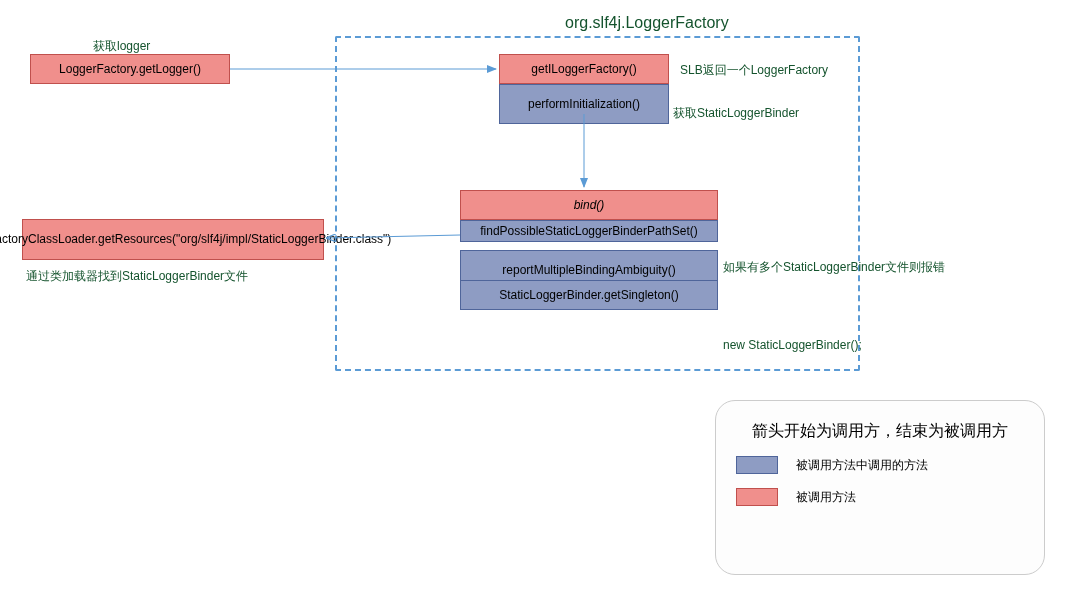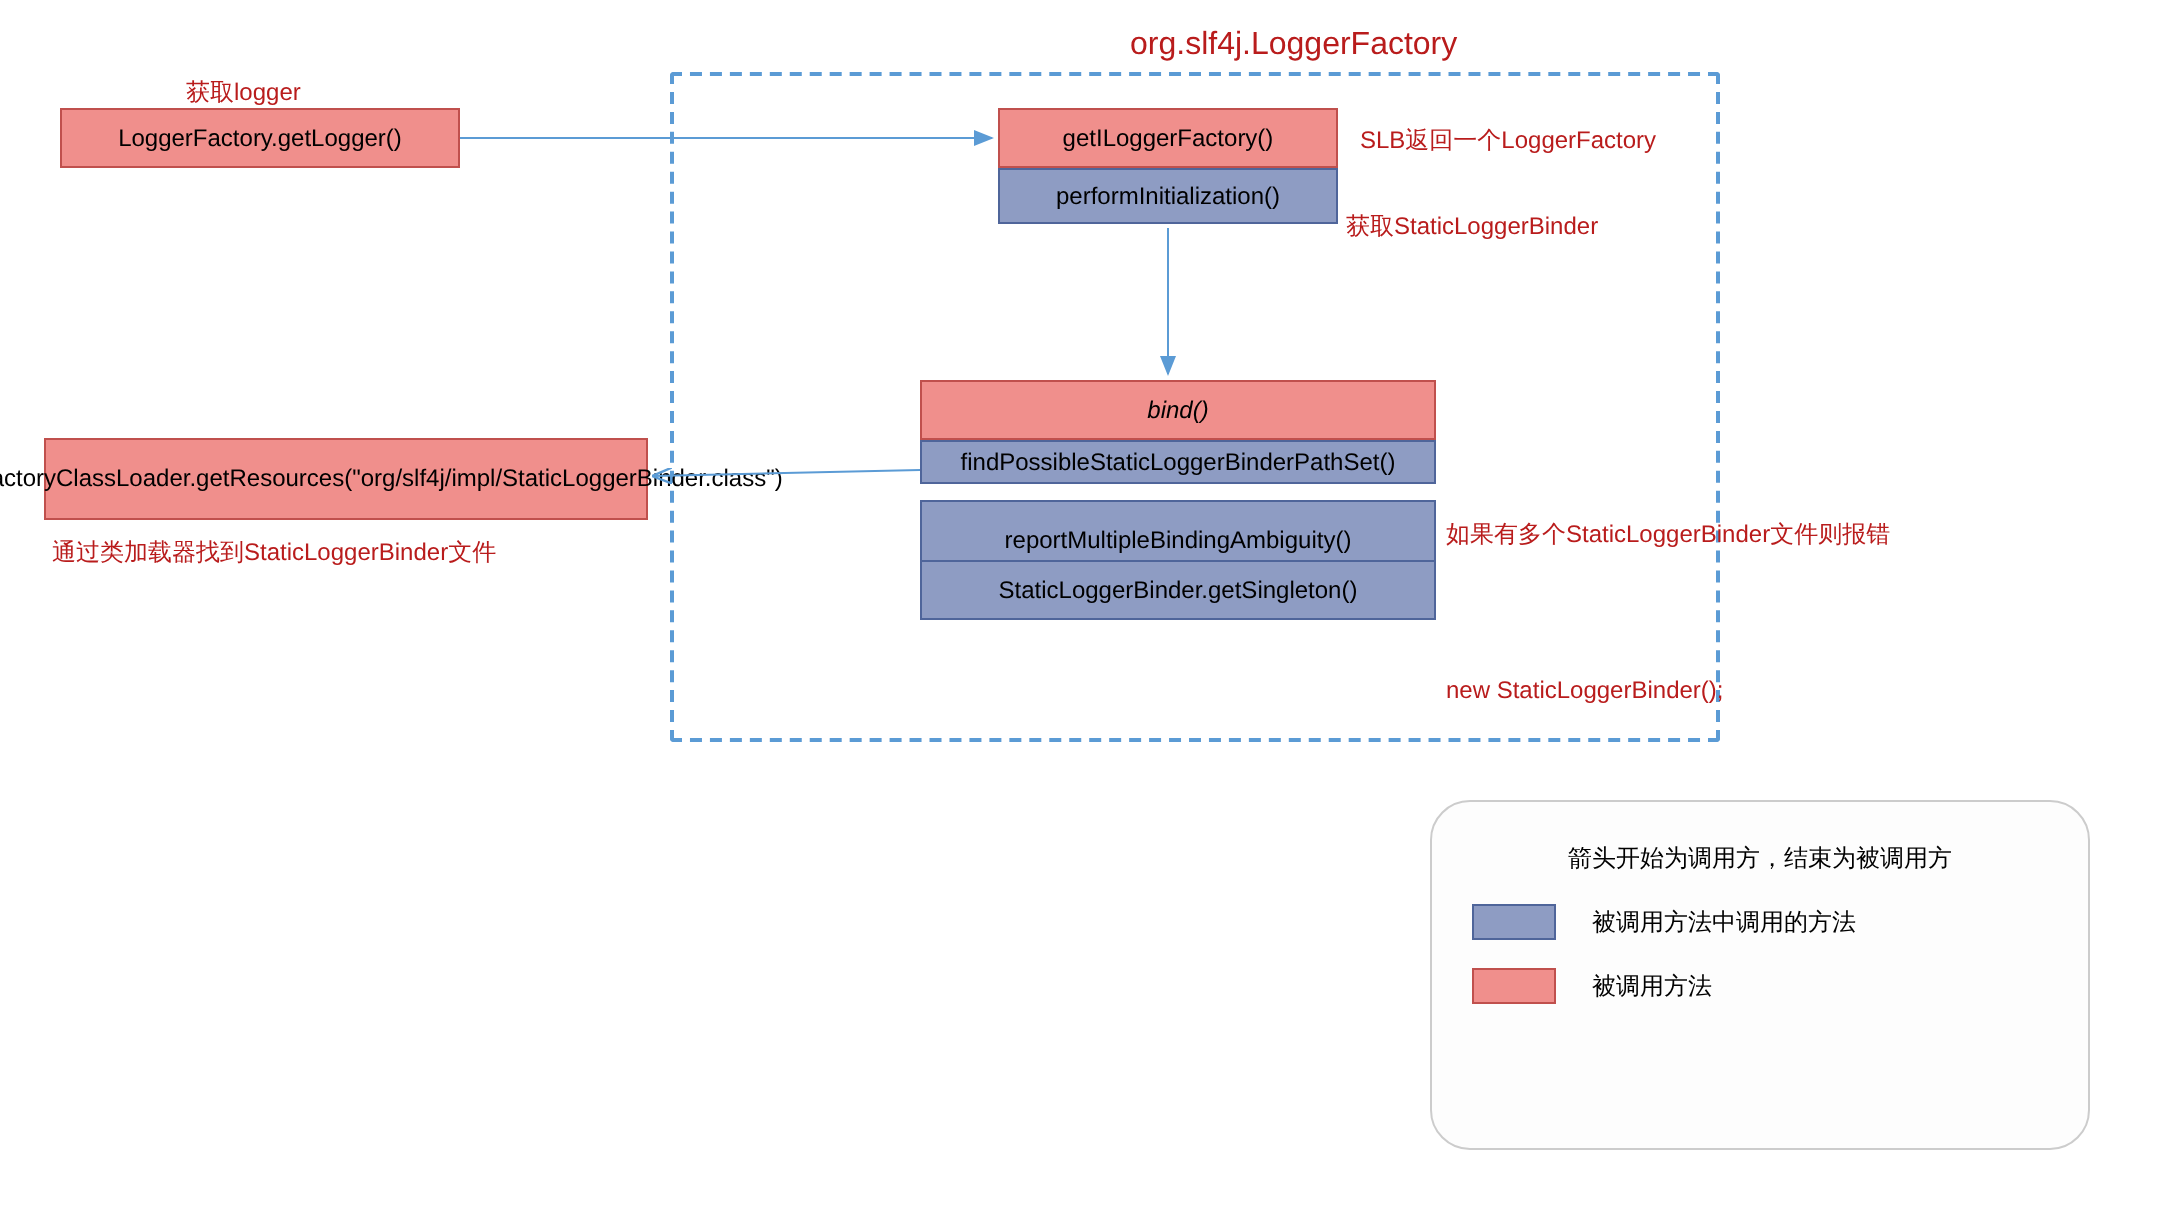--- a/index.html
+++ b/index.html
@@ -18,21 +18,21 @@
       display: flex;
       align-items: center;
       justify-content: center;
       padding: 2px 2px;
     }
     .pink { background: #f08f8c; border-color: #c0504d; }
     .blue-sub { background: #8e9cc3; border-color: #4f659a; }
     .label {
       position: absolute;
       font-size: 12px;
-      color: #b91c1c;
+      color: #14532d;
     }
     .dashed-container {
       position: absolute;
       border: 2px dashed #5b9bd5;
       border-radius: 2px;
     }
     .legend {
       position: absolute;
       border: 1px solid #ccc;
       border-radius: 20px;
@@ -65,21 +65,21 @@
 
 <div class="label" style="left:93px; top:38px;text-align:right;">获取logger</div>
 <div class="box pink" style="left:30px; top:54px; width:200px; height:30px;">
   <span>LoggerFactory.getLogger()</span>
 </div>
 
 <div class="box pink" style="left:499px; top:54px; width:170px; height:30px;">
   <span>getILoggerFactory()</span>
 </div>
 <div class="label" style="left:680px; top:62px;">SLB返回一个LoggerFactory</div>
-<div class="box blue-sub" style="left:499px; top:84px; width:170px; height:28px;">
+<div class="box blue-sub" style="left:499px; top:84px; width:170px; height:40px;">
   <span>performInitialization()</span>
 </div>
 <div class="label" style="left:673px; top:105px;">获取StaticLoggerBinder</div>
 
 <div class="box pink" style="left:460px; top:190px; width:258px; height:30px;font-style:italic;">
   <span>bind()</span>
 </div>
 <div class="box blue-sub" style="left:460px; top:220px; width:258px; height:22px;">
   <span>findPossibleStaticLoggerBinderPathSet()</span>
 </div>
@@ -91,21 +91,21 @@
   <span>StaticLoggerBinder.getSingleton()</span>
 </div>
 <div class="label" style="left:723px; top:298px;margin-top:40px;">new StaticLoggerBinder();</div>
 
 <div class="box pink" style="left:22px; top:219px; width:302px; height:41px; font-size:12px; line-height:1.3;">
   <span>loggerFactoryClassLoader.getResources("org/slf4j/impl/StaticLoggerBinder.class")</span>
 </div>
 <div class="label" style="left:26px; top:268px;">通过类加载器找到StaticLoggerBinder文件</div>
 
 <div class="legend" style="left:715px; top:400px; width:330px; height:175px;">
-  <div style="text-align:center; margin-bottom:10px; font-size:12px;">箭头开始为调用方，结束为被调用方</div>
+  <div style="text-align:center; margin-bottom:10px; font-size:16px;">箭头开始为调用方，结束为被调用方</div>
   <div class="legend-row">
     <div class="legend-swatch" style="background:#8e9cc3; border-color:#4f659a;"></div>
     <span>被调用方法中调用的方法</span>
   </div>
   <div class="legend-row">
     <div class="legend-swatch" style="background:#f08f8c; border-color:#c0504d;"></div>
     <span>被调用方法</span>
   </div>
 </div>
 

